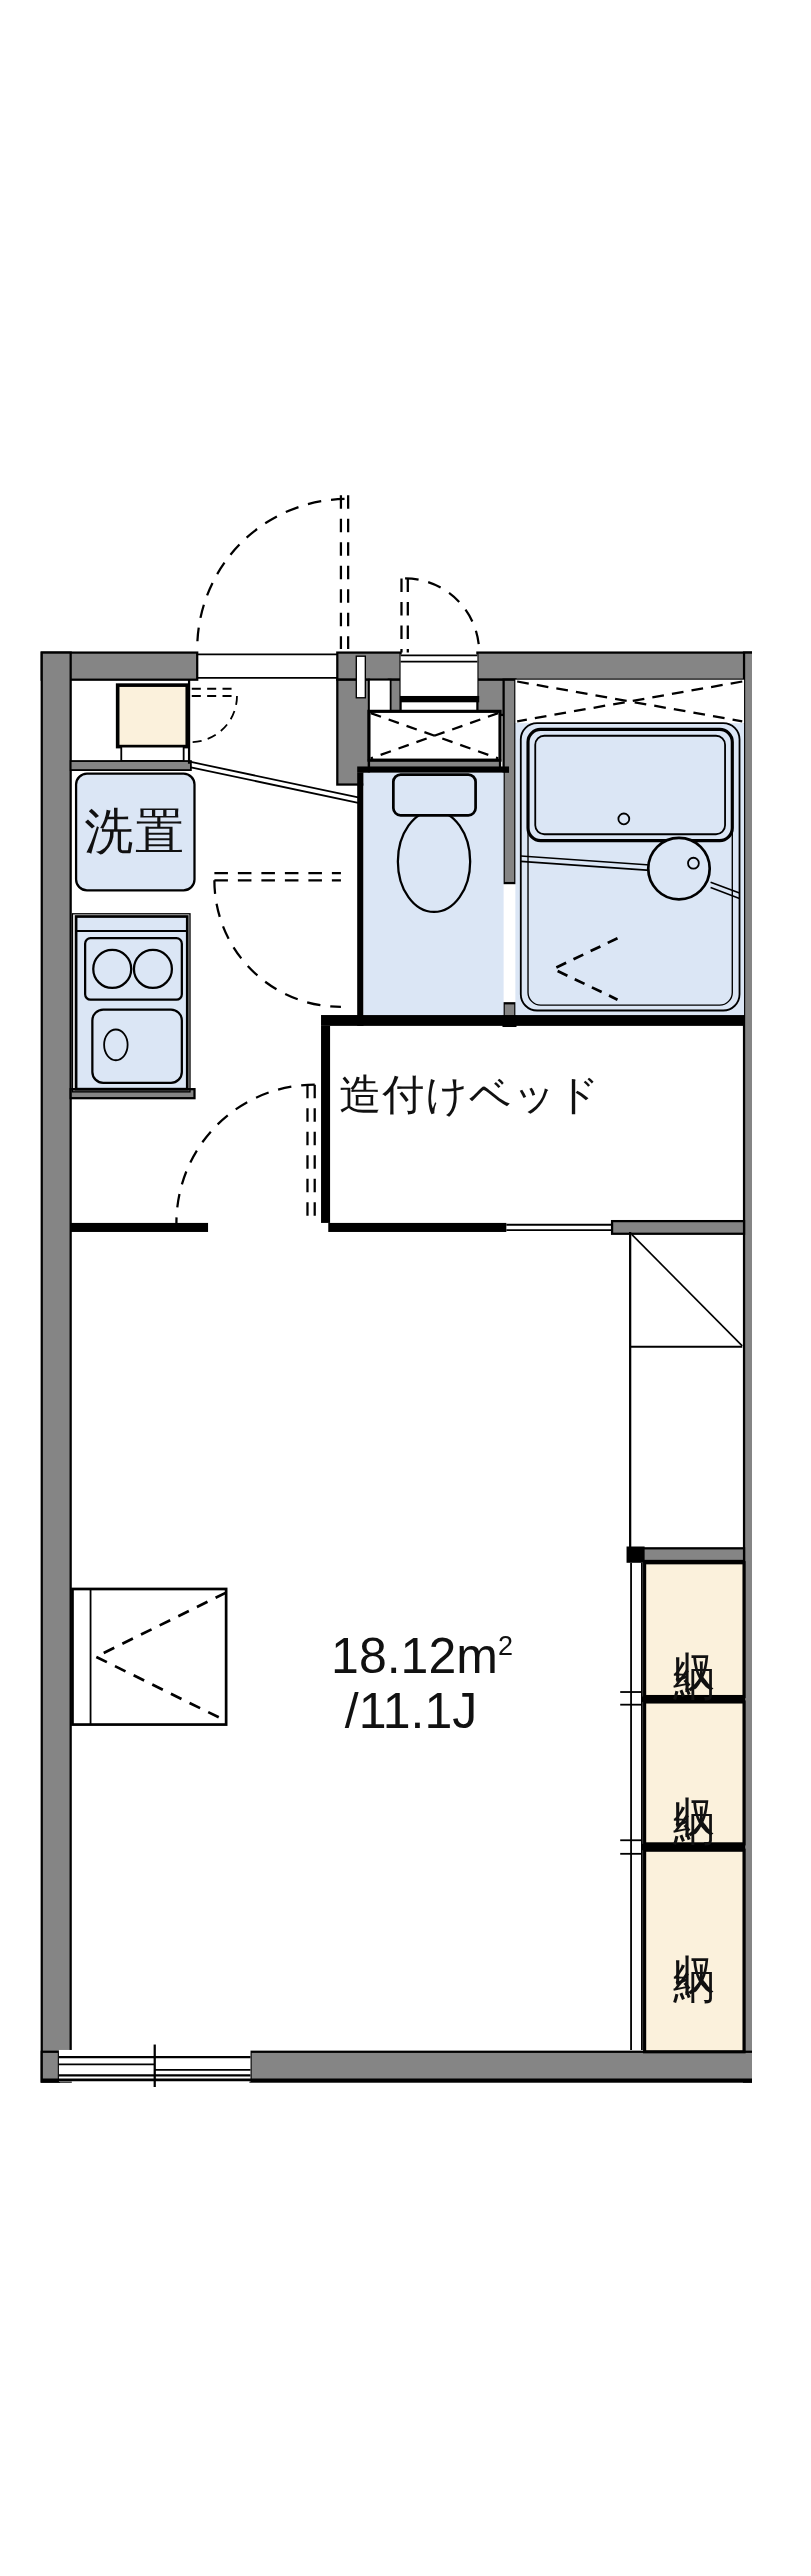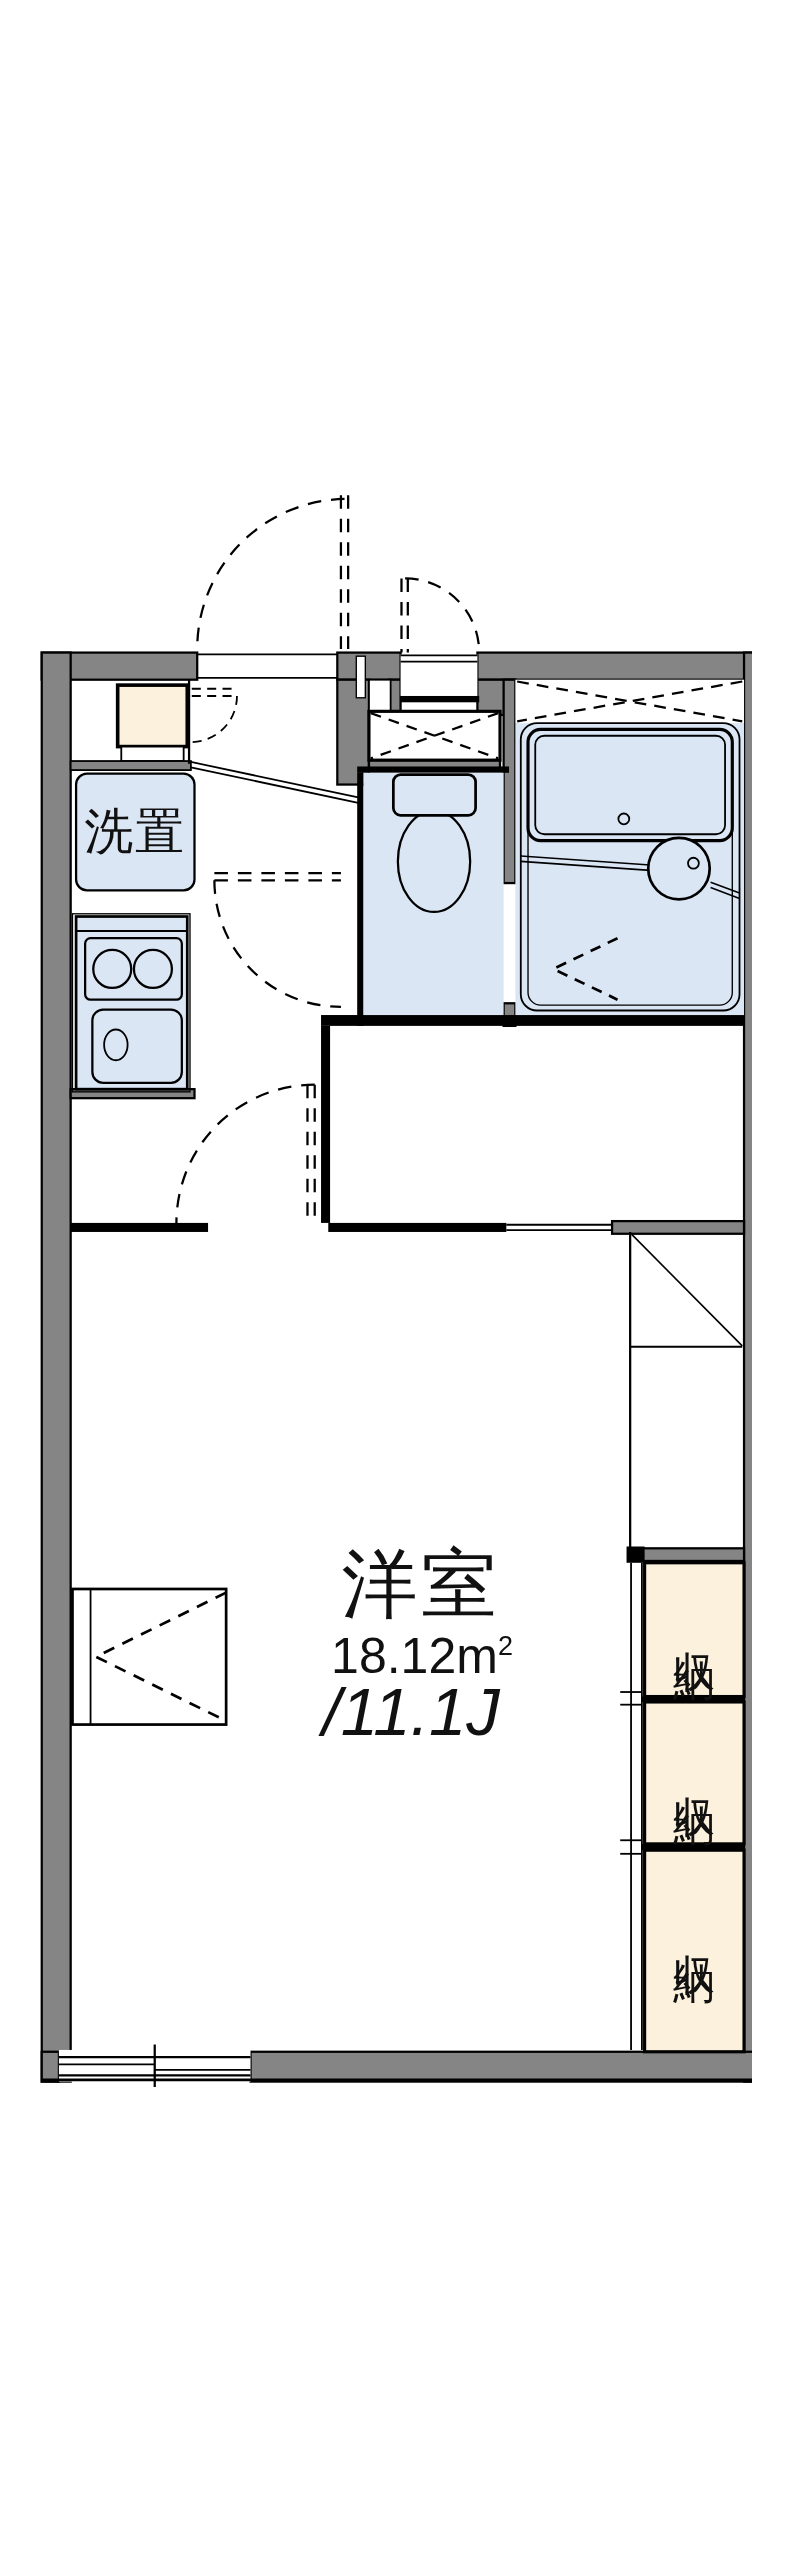--- a/index.html
+++ b/index.html
@@ -6,21 +6,21 @@
   .canvas{position:relative;width:752px;height:2576px;background:#ffffff;overflow:hidden;
           font-family:"Liberation Sans","DejaVu Sans",sans-serif;}
   .plan-svg{position:absolute;left:0;top:0;}
   .lbl{position:absolute;transform:translate(-50%,-50%);white-space:nowrap;color:#111;
        font-weight:500;line-height:1;}
   .lbl-laundry{font-size:49px;letter-spacing:1.8px;}
   .lbl-bed{font-size:42px;letter-spacing:0.9px;}
   .lbl-room{font-size:76px;letter-spacing:3.6px;}
   .lbl-area{font-size:50px;}
   .lbl-area sup{font-size:27px;}
-  .lbl-jo{font-size:67px;font-style:italic;}
+  .lbl-jo{font-size:50px;}
   .lbl-storage{font-size:42px;writing-mode:vertical-rl;text-orientation:upright;
                letter-spacing:9px;}
 </style>
 </head>
 <body>
 
 <div class="canvas">
 
 <svg class="plan-svg" width="812" height="2576" viewBox="0 0 898 2850">
 
@@ -200,22 +200,22 @@
     <line x1="65" y1="2296" x2="277" y2="2296" stroke="#000" stroke-width="2.5"></line>
     <line x1="65" y1="2284" x2="171" y2="2284" stroke="#000" stroke-width="2"></line>
     <line x1="171" y1="2290" x2="277" y2="2290" stroke="#000" stroke-width="2"></line>
     <line x1="171" y1="2262" x2="171" y2="2309" stroke="#000" stroke-width="2.5"></line>
     <line x1="46" y1="2301" x2="852" y2="2301" stroke="#000" stroke-width="3"></line>
   </g>
 </svg>
 
 <div class="lbl lbl-laundry" style="left:135px;top:831px;">洗置</div>
 
-
-<div class="lbl lbl-room" style="left:421px;top:1584px;">洋室</div>
+<div class="lbl lbl-bed" style="left:470px;top:1095px;">造付けベッド</div>
+
 <div class="lbl lbl-area" style="left:422px;top:1656px;"><span>18.12m</span><sup>2</sup></div>
 <div class="lbl lbl-jo" style="left:411px;top:1711px;">/11.1J</div>
 
 <div class="lbl lbl-storage" style="left:694px;top:1627px;">収納</div>
 <div class="lbl lbl-storage" style="left:694px;top:1772px;">収納</div>
 <div class="lbl lbl-storage" style="left:694px;top:1930px;">収納</div>
 
 </div>
 
 

